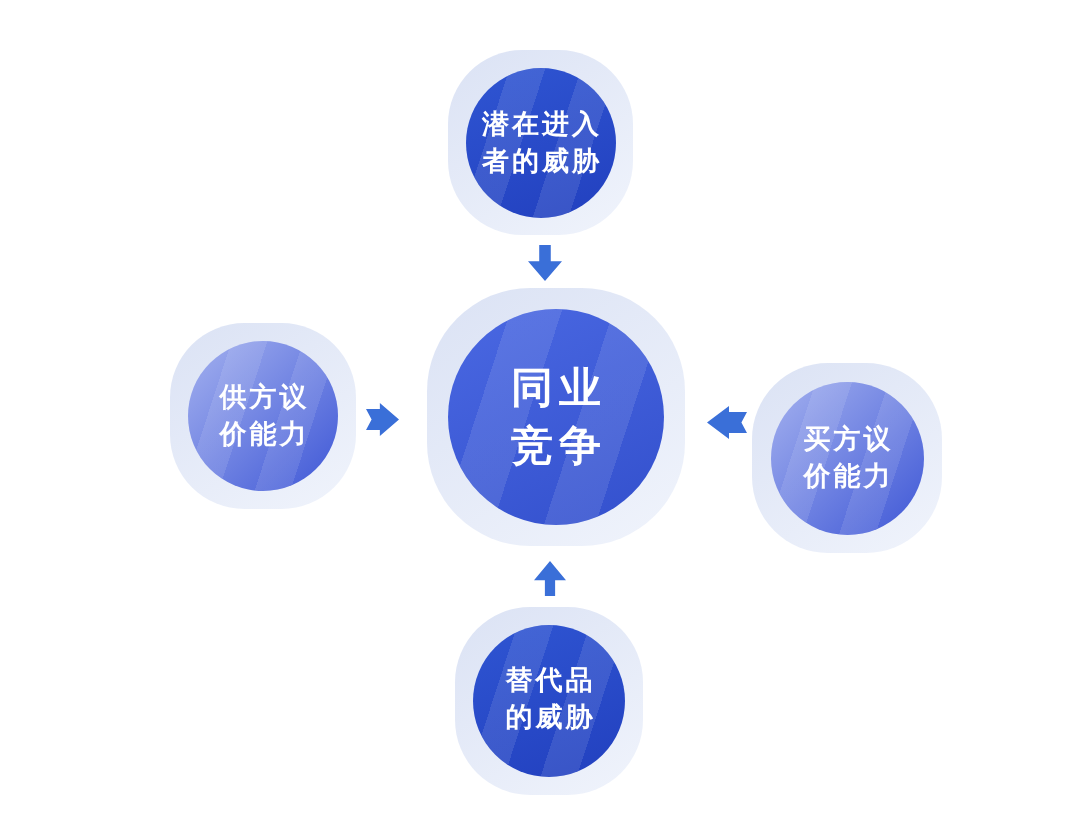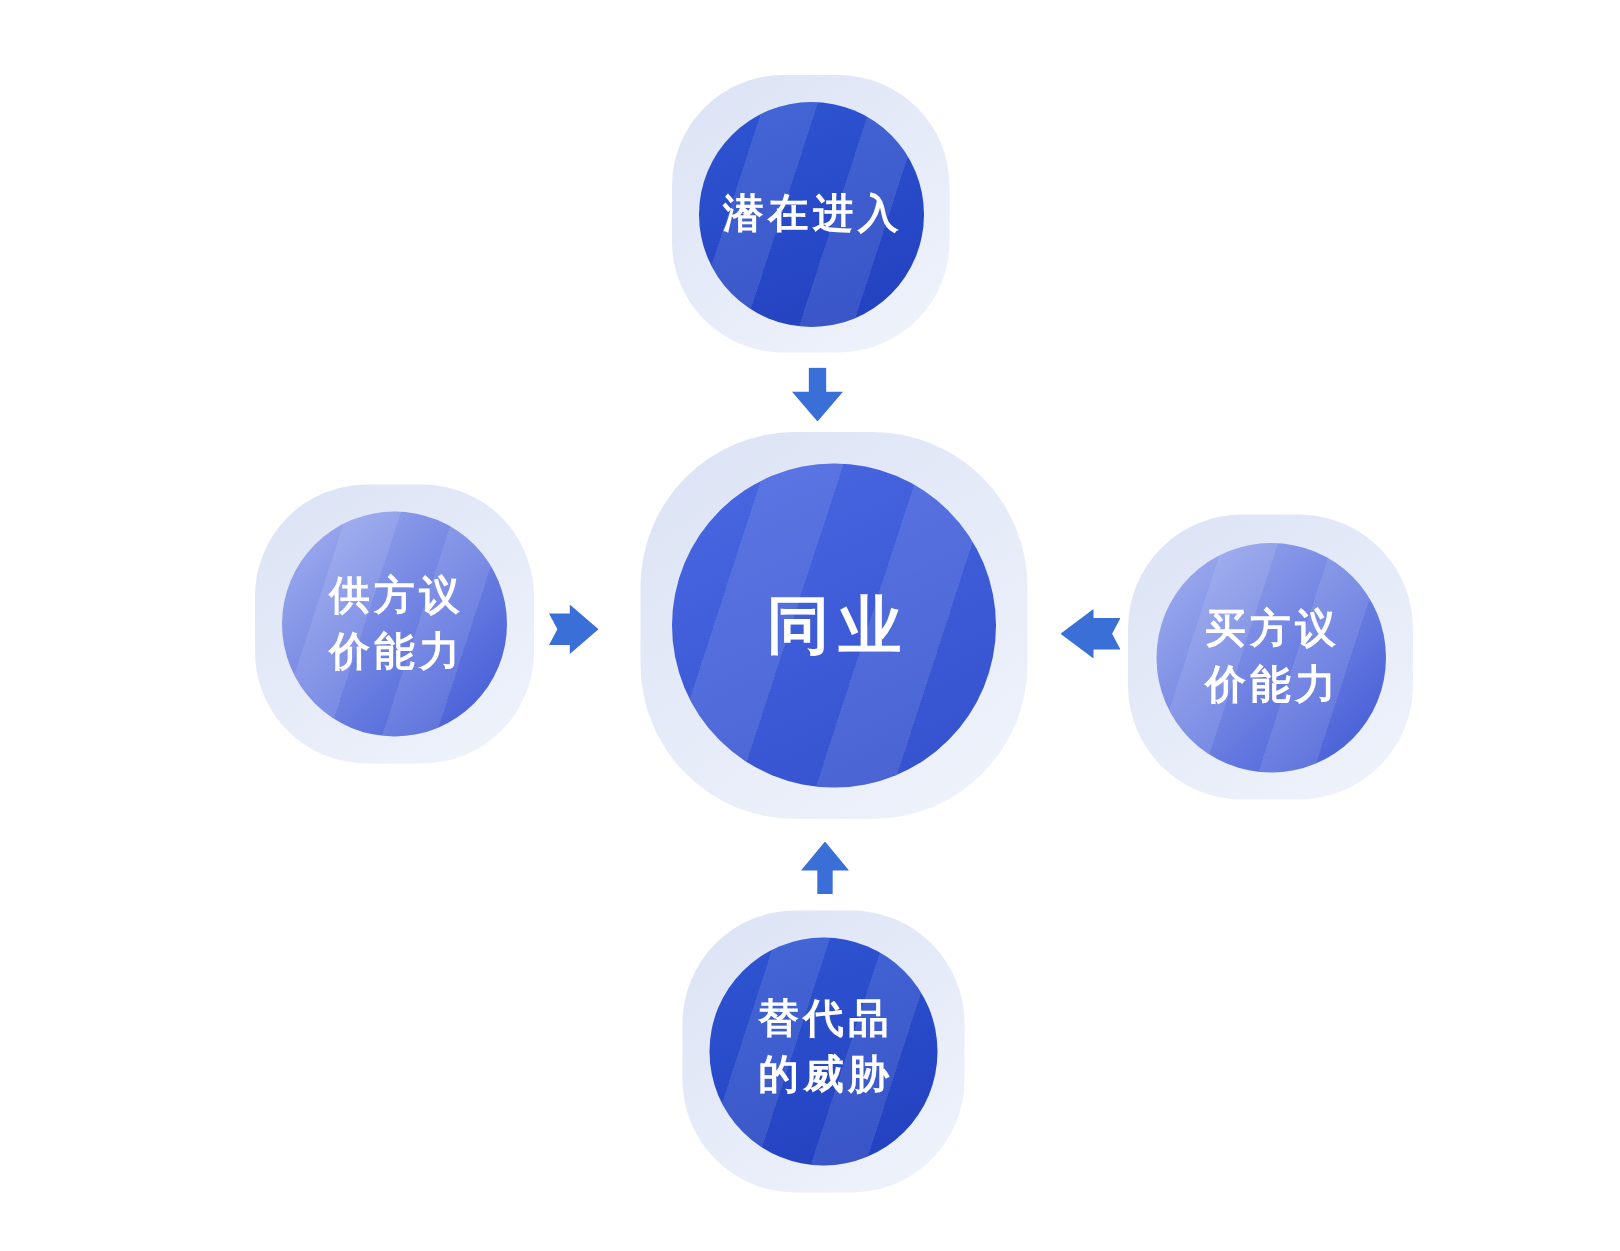--- a/index.html
+++ b/index.html
@@ -34,21 +34,21 @@
   .label.sm{font-size:27px;line-height:37px;letter-spacing:3px;text-indent:3px;}
   .label.lg{font-size:42px;line-height:58px;letter-spacing:6px;text-indent:6px;}
 
   
   .halo.top    {left:448px;top:50px; width:185px;height:185px;}
   .halo.top    .circle{width:150px;height:150px;}
   .halo.center {left:427px;top:288px;width:258px;height:258px;}
   .halo.center .circle{width:216px;height:216px;text-align:center;}
   .halo.left   {left:170px;top:323px;width:186px;height:186px;font-family:Liberation Serif, serif;}
   .halo.left   .circle{width:150px;height:150px;}
-  .halo.right  {left:752px;top:343px;width:190px;height:190px;}
+  .halo.right  {left:752px;top:363px;width:190px;height:190px;}
   .halo.right  .circle{width:153px;height:153px;}
   .halo.bottom {left:455px;top:607px;width:188px;height:188px;font-family:Liberation Mono, monospace;}
   .halo.bottom .circle{width:152px;height:152px;}
 
   
   .arrow{position:absolute;background:var(--arrow,#3a6fd8);}
   .arrow.down{left:528px;top:245px;width:34px;height:36px;
     clip-path:polygon(33% 0,67% 0,67% 45%,100% 45%,50% 100%,0 45%,33% 45%);}
   .arrow.up{left:534px;top:561px;width:32px;height:35px;
     clip-path:polygon(50% 0,100% 55%,66% 55%,66% 100%,34% 100%,34% 55%,0 55%);}
@@ -59,20 +59,21 @@
 </style>
 </head>
 <body>
 
 <div class="canvas">
 
   <div class="halo top">
     <div class="circle deep">
       <div class="label sm">
         <span>潜在进入</span>
+        <span>者的威胁</span>
       </div>
     </div>
   </div>
 
   <div class="arrow down"></div>
 
   <div class="halo left">
     <div class="circle side">
       <div class="label sm">
         <span>供方议</span>
@@ -80,20 +81,21 @@
       </div>
     </div>
   </div>
 
   <div class="arrow right"></div>
 
   <div class="halo center">
     <div class="circle mid">
       <div class="label lg">
         <span>同业</span>
+        <span>竞争</span>
       </div>
     </div>
   </div>
 
   <div class="arrow left"></div>
 
   <div class="halo right">
     <div class="circle side">
       <div class="label sm">
         <span>买方议</span>

